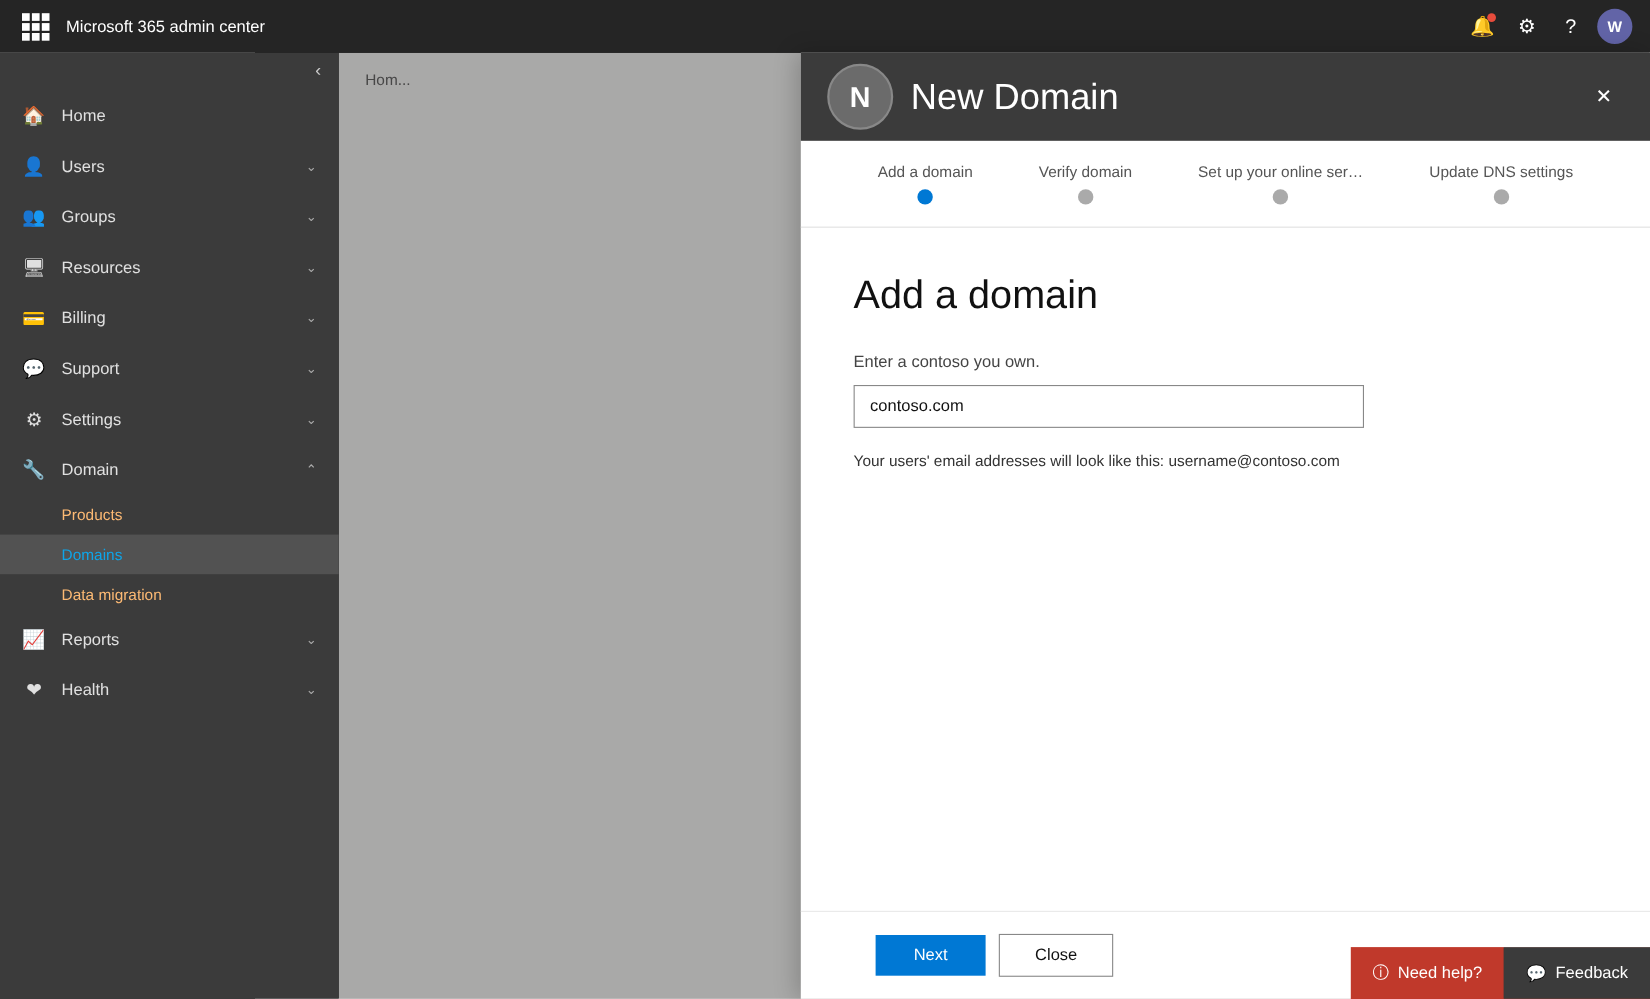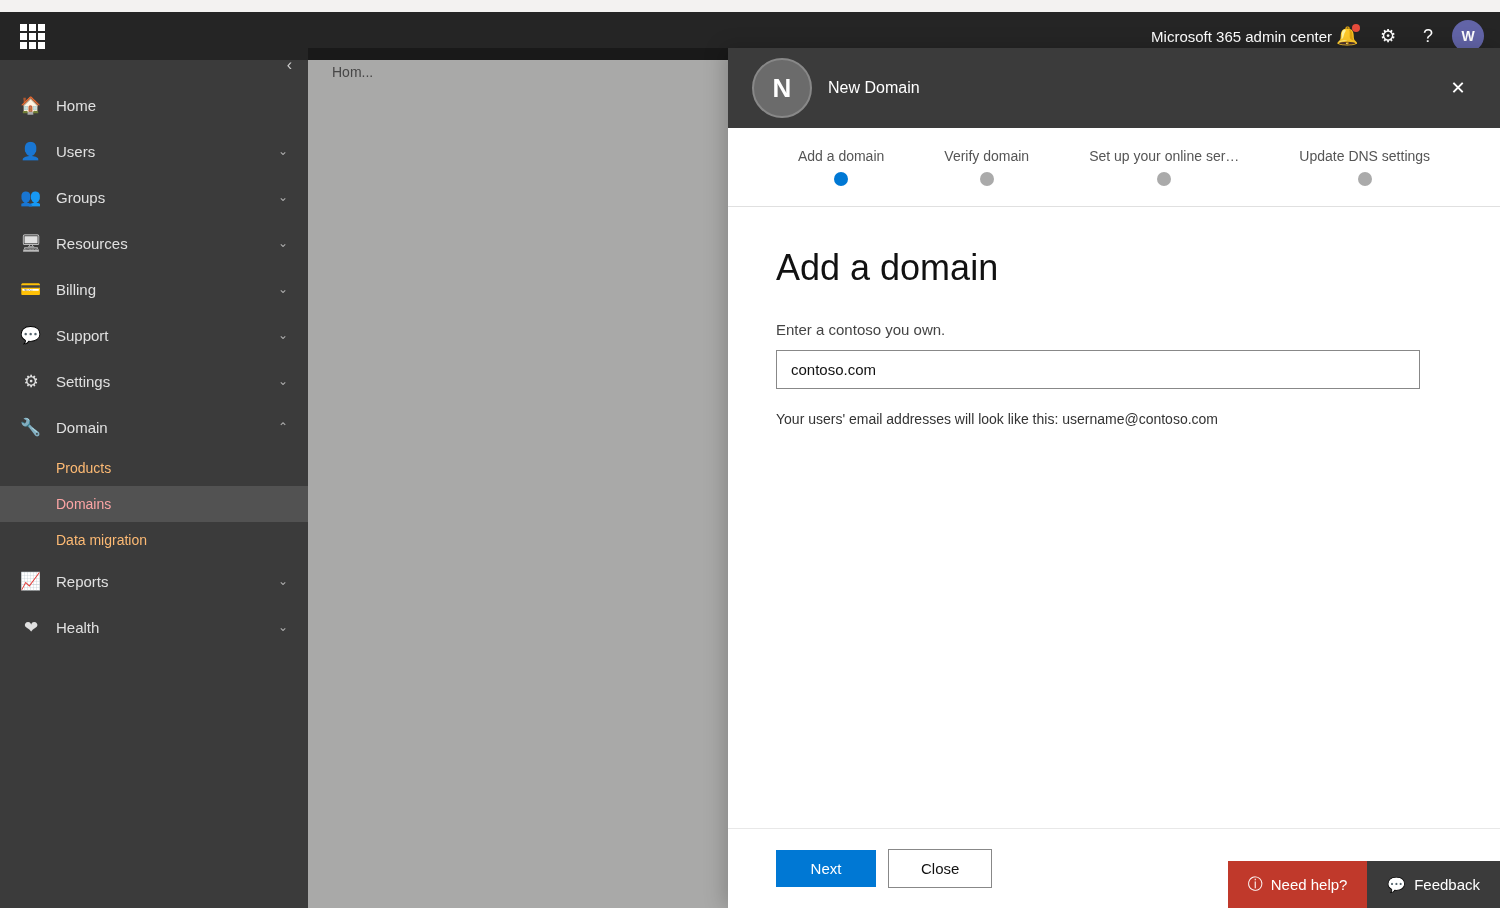--- a/index.html
+++ b/index.html
@@ -9,23 +9,22 @@
     .topbar {
       background: #1a1a2e;
       background: #1b1b2f;
       background: #252525;
       height: 48px;
       display: flex;
       align-items: center;
       padding: 0 16px;
       color: white;
       position: fixed;
-      top: 12px; left: 0; right: 0;
+      top: 0; left: 0; right: 0;
       z-index: 100;
-      text-align: right;
     }
     .topbar-waffle {
       width: 32px; height: 32px;
       display: flex; align-items: center; justify-content: center;
       cursor: pointer; margin-right: 12px;
     }
     .waffle-grid {
       display: grid; grid-template-columns: repeat(3, 7px); gap: 2px;
     }
     .waffle-dot { width: 7px; height: 7px; background: white; }
@@ -78,21 +77,21 @@
     .sidebar-item-icon { width: 22px; height: 22px; display: flex; align-items: center; justify-content: center; font-size: 17px; flex-shrink: 0; }
     .sidebar-item-label { flex: 1; }
     .sidebar-item-chevron { font-size: 12px; color: #aaa; }
     .sidebar-sub-item {
       display: flex; align-items: center;
       padding: 10px 20px 10px 56px;
       cursor: pointer;
       color: #fdba74;
       font-size: 14px;
     }
-    .sidebar-sub-item.active { background: rgba(255,255,255,0.12); color: #fca5a5; }
+    .sidebar-sub-item.active { background: rgba(255,255,255,0.12); color: #0ea5e9; }
 
     
     .main-content {
       position: fixed;
       top: 48px; left: 308px; right: 0; bottom: 0;
       background: #f3f2f1;
       overflow-y: auto;
     }
     .main-breadcrumb {
       padding: 16px 24px 8px;
@@ -129,21 +128,21 @@
       flex-shrink: 0;
     }
     .modal-header-avatar {
       width: 60px; height: 60px; border-radius: 50%;
       background: #6b6b6b;
       display: flex; align-items: center; justify-content: center;
       font-size: 26px; font-weight: 600; color: white;
       margin-right: 16px; flex-shrink: 0;
       border: 2px solid #888;
     }
-    .modal-header-title { font-size: 16px; font-weight: 400; flex: 1; }
+    .modal-header-title { font-size: 33px; font-weight: 400; flex: 1; }
     .modal-close-btn {
       width: 36px; height: 36px; display: flex; align-items: center; justify-content: center;
       cursor: pointer; font-size: 18px; color: white; border-radius: 2px;
     }
 
     
     .wizard-steps {
       display: flex;
       align-items: center;
       justify-content: center;
@@ -165,36 +164,36 @@
     .modal-body {
       flex: 1; padding: 40px 48px; overflow-y: auto;
     }
     .modal-page-title {
       font-size: 36px; font-weight: 300; color: #111; margin-bottom: 32px;
     }
     .modal-field-label {
       font-size: 15px; color: #444; margin-bottom: 12px;
     }
     .modal-input {
-      width: 644px;
+      width: 464px;
       max-width: 100%;
       border: 1px solid #888;
       padding: 10px 14px;
       font-size: 15px;
       color: #111;
       outline: none;
     }
     .modal-email-preview {
       margin-top: 22px;
       font-size: 14px; color: #333;
     }
 
     
     .modal-footer {
-      padding: 20px 48px;
+      padding: 20px 68px;
       display: flex; gap: 12px; align-items: center;
       border-top: 1px solid #e8e8e8;
       flex-shrink: 0;
     }
     .btn-primary {
       background: #0078d4; color: white;
       border: none; padding: 10px 32px;
       font-size: 15px; cursor: pointer;
       min-width: 100px;
     }

